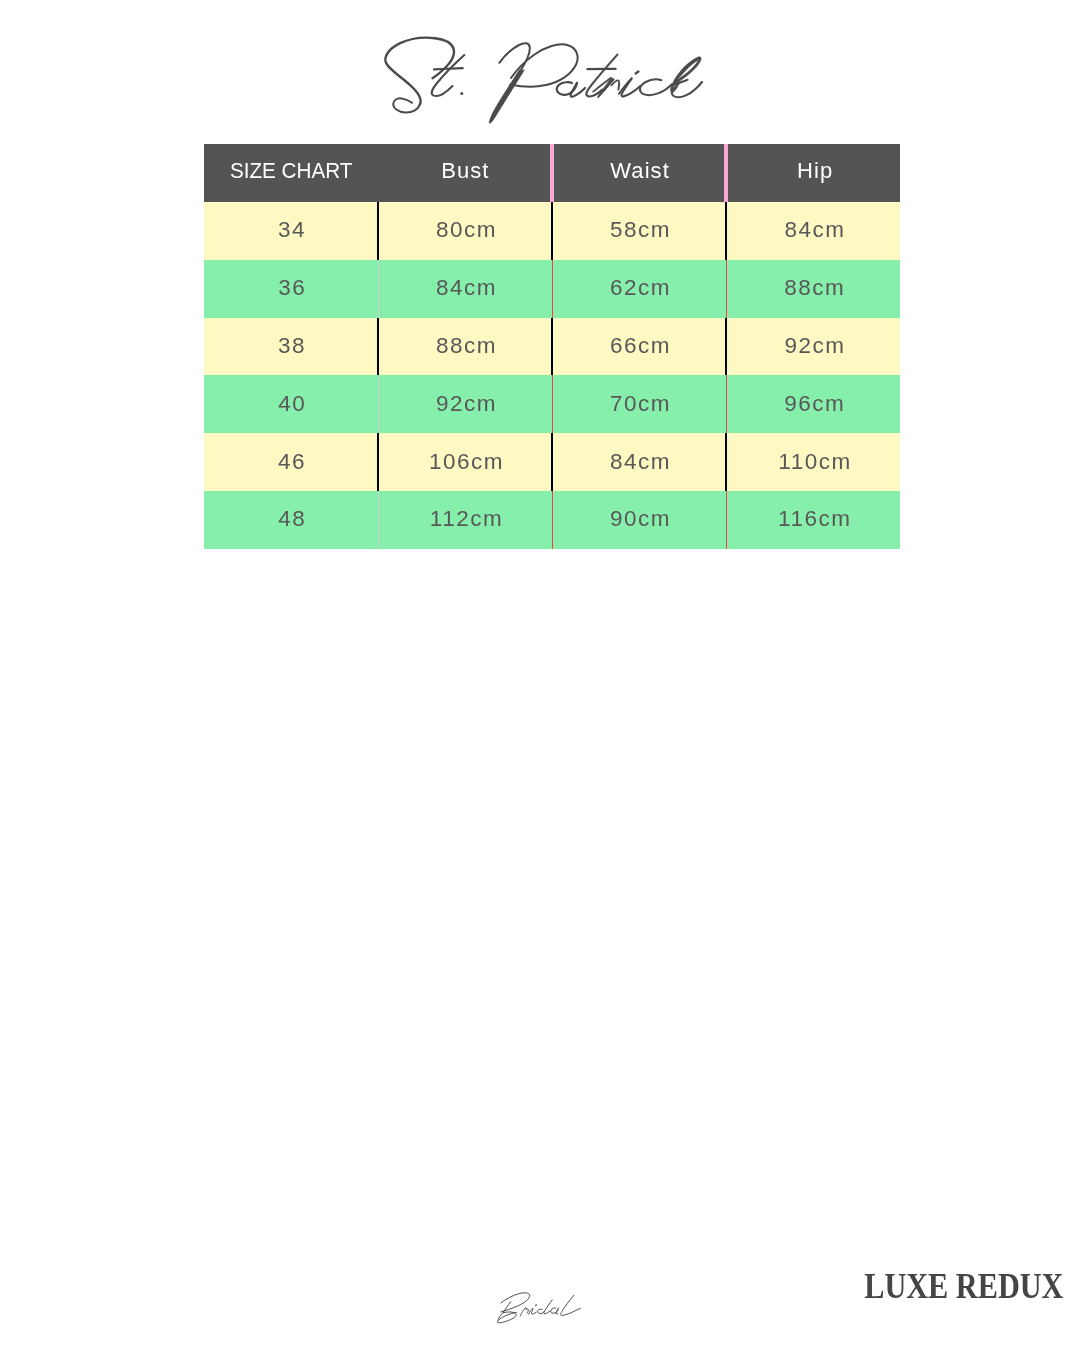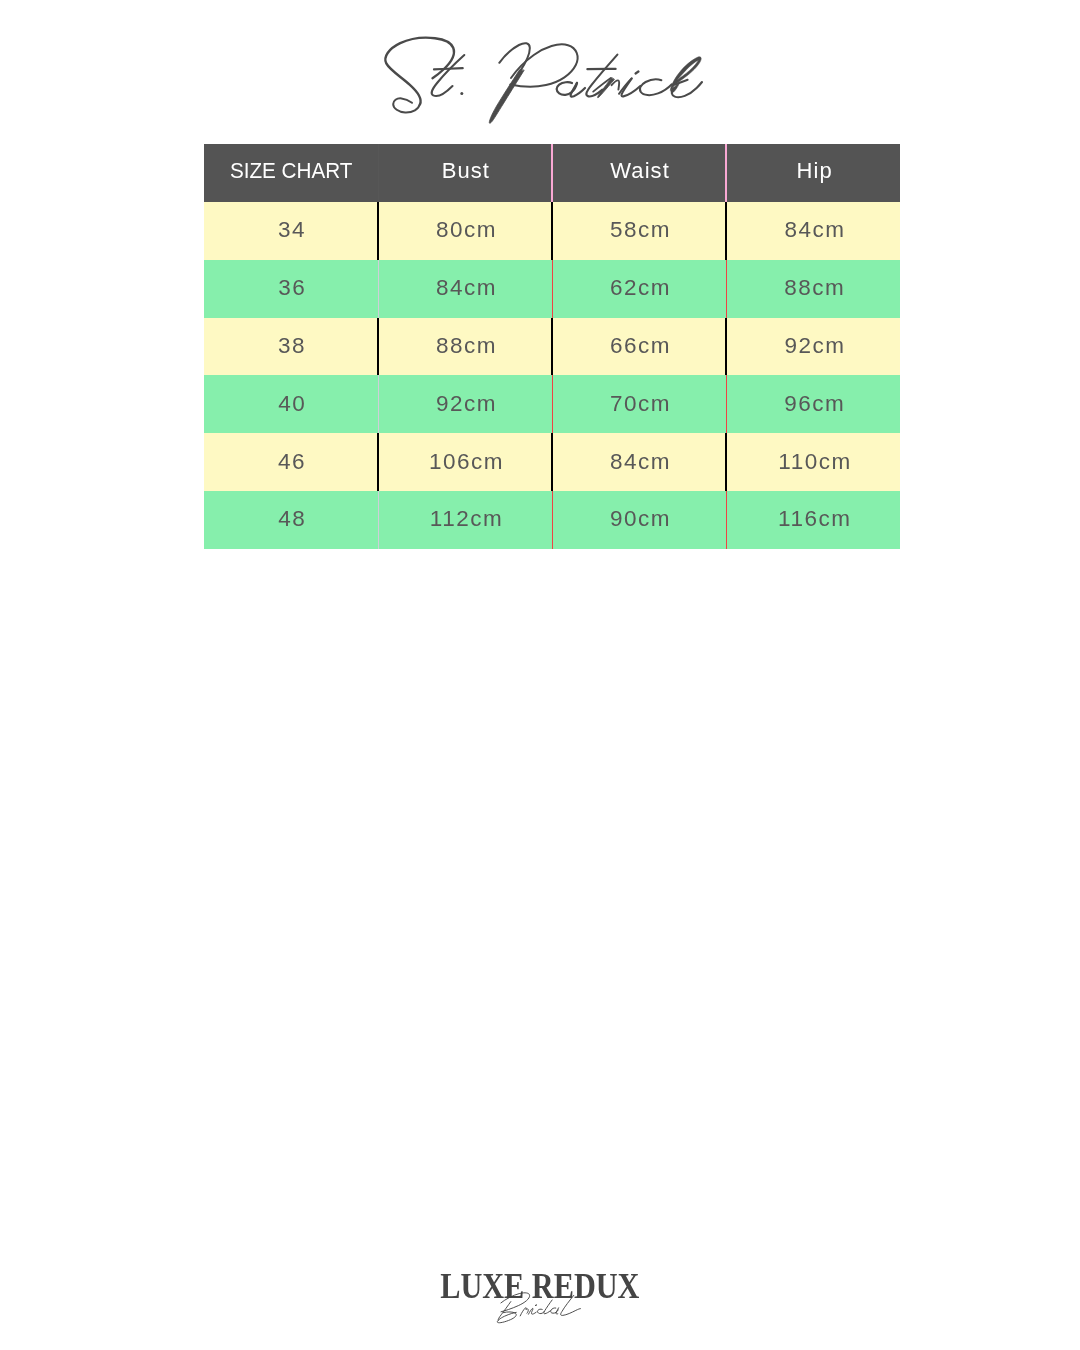--- a/index.html
+++ b/index.html
@@ -32,39 +32,39 @@
     height:57.85px;
     padding:0;
     box-sizing:border-box;
     text-align:center;
     vertical-align:middle;
     font-weight:400;
   }
   thead tr { background:#545454; }
   thead th { color:#ffffff; font-size:22px; letter-spacing:1.1px; text-indent:1.1px; }
   thead th > span { display:inline-block; position:relative; top:-1.5px; }
-  thead th.c2, thead th.c3 { border-left:2px solid #f9a8d4; }
+  thead th.c2, thead th.c3 { border-left:4px solid #f9a8d4; }
   thead th.c1 { border-left:1px solid #575757; }
   thead th.c0 { letter-spacing:0; text-indent:0; }
   thead th.c0 > span { transform:scaleX(0.94); transform-origin:center; }
 
   tbody tr.odd  { background:#fef9c3; }
   tbody tr.even { background:#86efac; }
   tbody td { color:#585858; font-size:22.5px; letter-spacing:1.5px; text-indent:1.5px; }
   tbody td > span { display:inline-block; position:relative; top:-0.5px; }
   tbody tr.odd  td + td { border-left:2px solid #000000; }
   tbody tr.even td.c1 { border-left:1px solid #cfced9; }
   tbody tr.even td.c2,
   tbody tr.even td.c3 { border-left:1px solid #ef4444; }
 
   
   .footer-logo { position:absolute; left:0; top:1250px; width:1080px; height:100px; }
   .wordmark {
     position:absolute; left:0; top:0; width:1080px;
-    text-align:center;
+    text-align:right;
     font-family:"Liberation Serif", serif;
     font-weight:bold;
     font-size:35.2px;
     line-height:1;
     color:#454545;
     white-space:nowrap;
     -webkit-font-smoothing:antialiased;
   }
   .wordmark span {
     display:inline-block; transform:scaleX(0.86); transform-origin:center;

